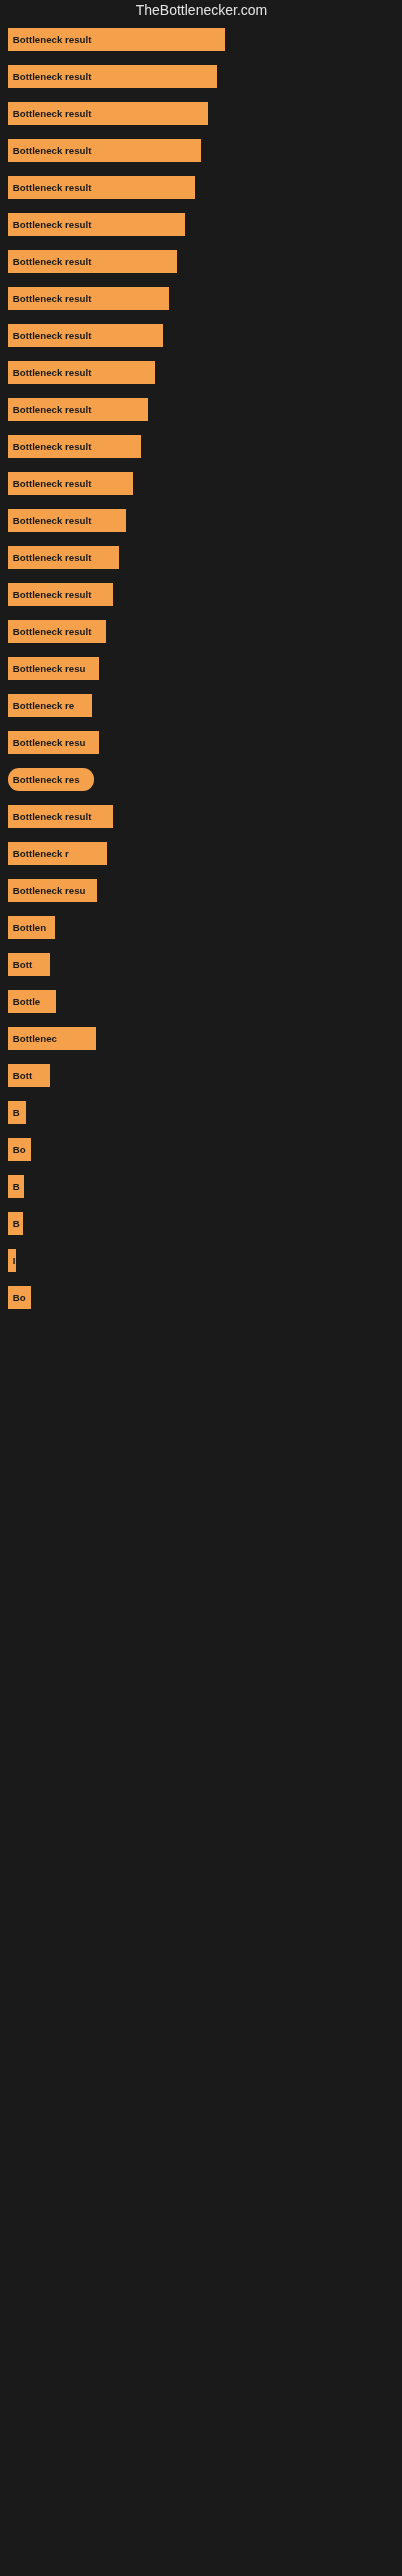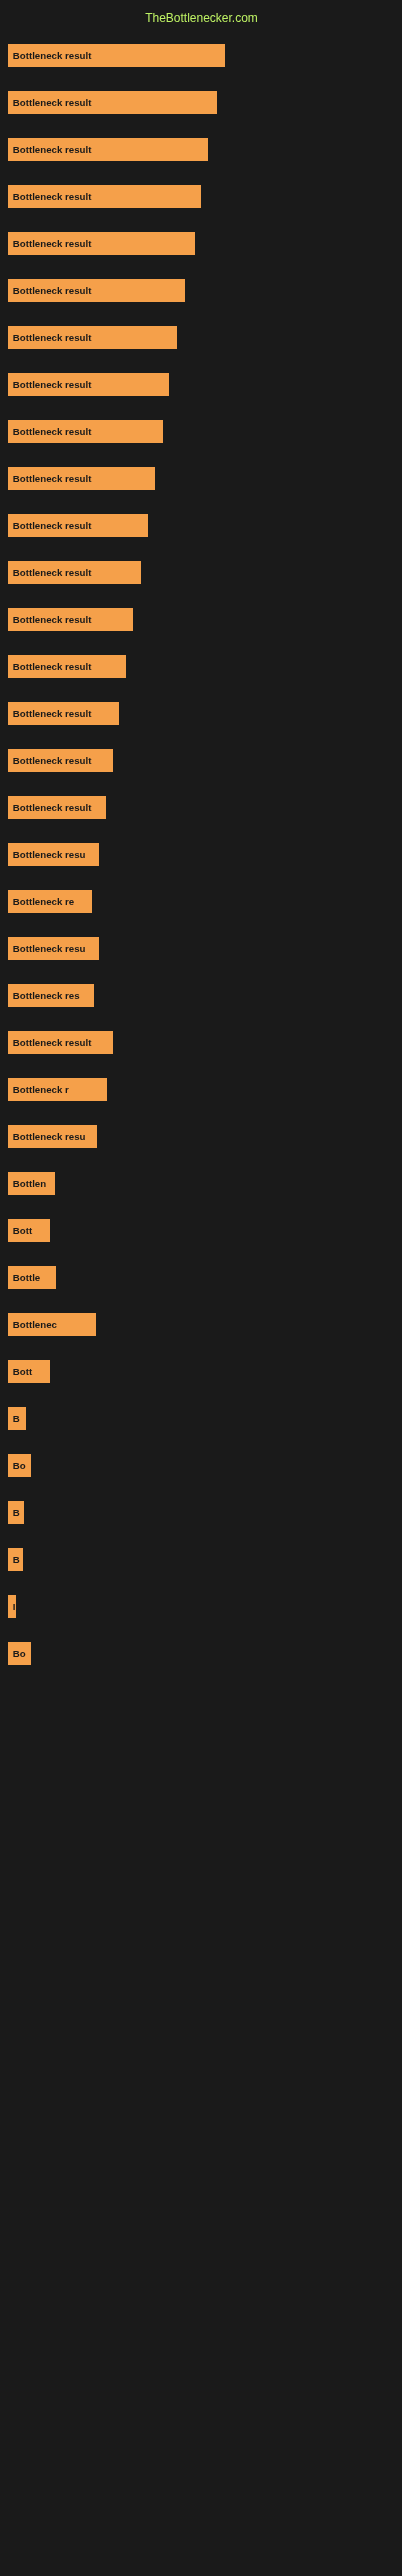--- a/index.html
+++ b/index.html
@@ -11,31 +11,31 @@
     body {
       width: 403px;
       min-height: 2576px;
       background-color: #1a1a1a;
       font-family: Arial, sans-serif;
       position: relative;
     }
 
     .site-title {
       text-align: center;
-      color: #bef264;
-      font-size: 12px;
-      padding: 11px 0;
+      color: #e5e5e5;
+      font-size: 14px;
+      padding: 2px 0;
       background-color: #1a1a1a;
     }
 
     .bars-container {
       padding: 8px 8px;
       display: flex;
       flex-direction: column;
-      gap: 10px;
+      gap: 0px;
     }
 
     .bar-row {
       display: flex;
       align-items: center;
       margin-bottom: 14.5px;
     }
 
     .bar {
       background-color: #f5a04a;
@@ -155,21 +155,21 @@
       <div class="bar" style="width: 84px;">
         <span class="bar-label">Bottleneck re</span>
       </div>
     </div>
     <div class="bar-row">
       <div class="bar" style="width: 91px;">
         <span class="bar-label">Bottleneck resu</span>
       </div>
     </div>
     <div class="bar-row">
-      <div class="bar" style="width: 86px;">
+      <div class="bar" style="width: 86px; border-radius: 11px;">
         <span class="bar-label">Bottleneck res</span>
       </div>
     </div>
     <div class="bar-row">
       <div class="bar" style="width: 105px;">
         <span class="bar-label">Bottleneck result</span>
       </div>
     </div>
     <div class="bar-row">
       <div class="bar" style="width: 99px;">

